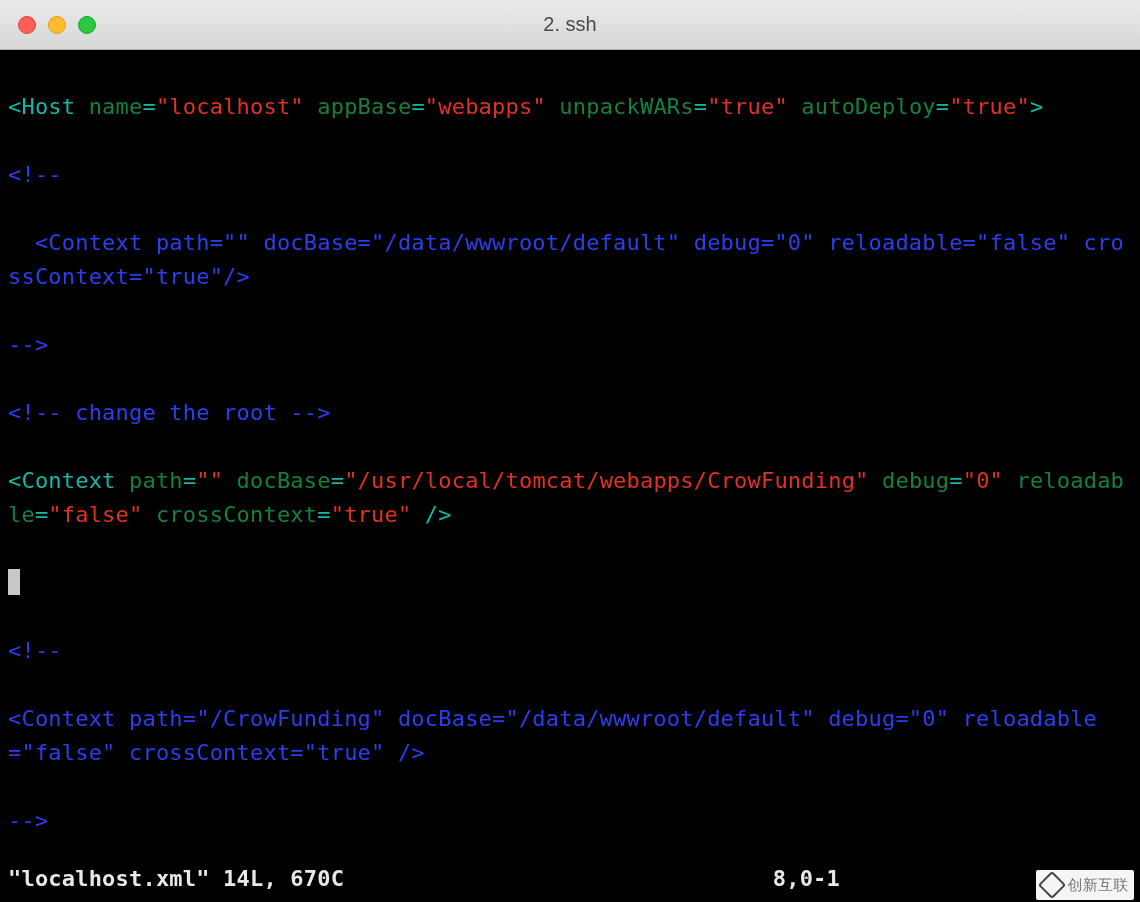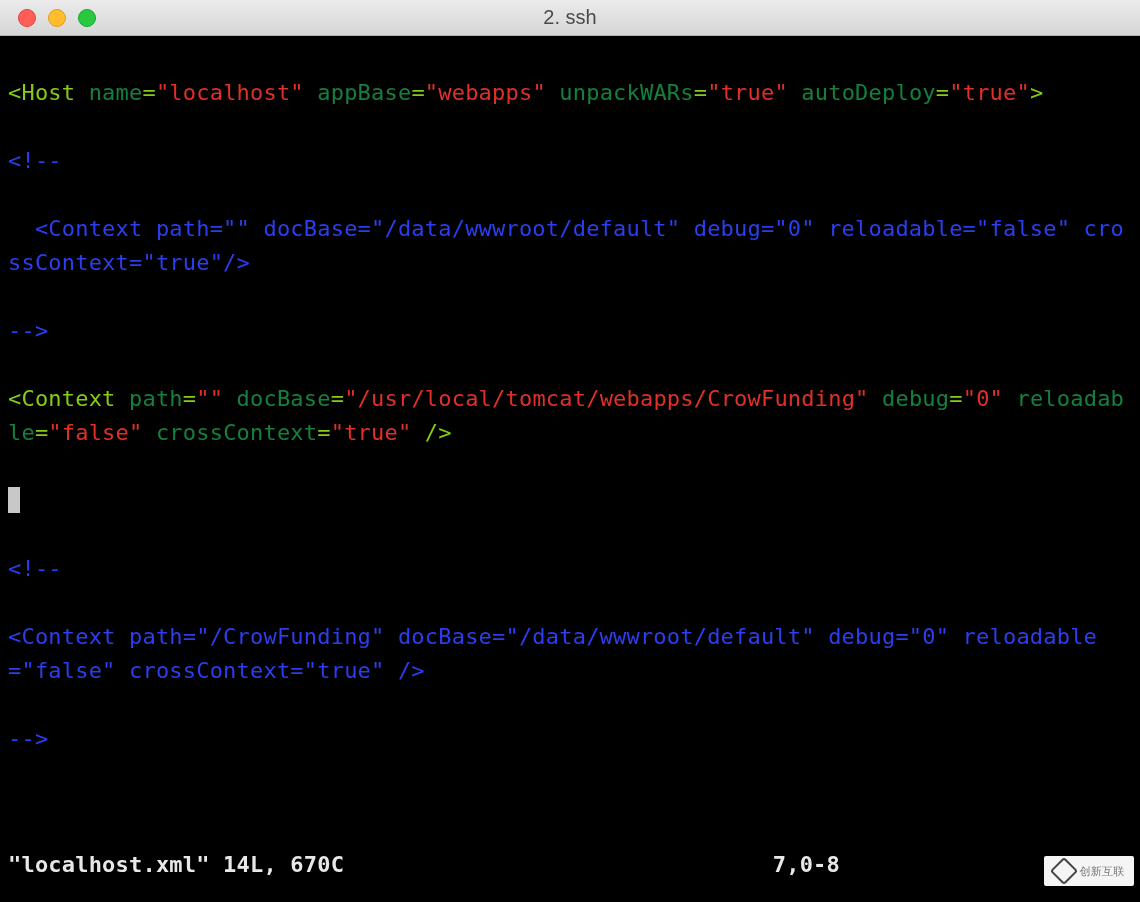--- a/index.html
+++ b/index.html
@@ -2,21 +2,21 @@
 <html><head>
 <meta charset="utf-8">
 <style>
 * { margin: 0; padding: 0; box-sizing: border-box; }
 html, body { width: 1140px; height: 902px; overflow: hidden; }
 body {
   font-family: "Menlo", "Consolas", monospace;
   background: #000;
 }
 .titlebar {
-  height: 36px;
+  height: 50px;
   background: linear-gradient(#ebebeb, #d6d6d6);
   border-bottom: 1px solid #b0b0b0;
   display: flex;
   align-items: center;
   position: relative;
 }
 .traffic-lights {
   display: flex;
   gap: 12px;
   padding-left: 18px;
@@ -42,21 +42,21 @@
   padding: 6px 8px 0 8px;
   font-size: 22px;
   line-height: 34px;
   height: 856px;
   position: relative;
   white-space: pre-wrap;
   word-break: break-all;
   letter-spacing: 0.2px;
 }
 .terminal .line { display: block; }
-.cyan   { color: #84cc16; }
+.cyan   { color: #14b8a6; }
 .green  { color: #15803d; }
 .red    { color: #e13027; }
 .blue   { color: #2b3ef0; }
 .cursor {
   display: inline-block;
   width: 12px; height: 26px;
   background: #c8c8c8;
   vertical-align: text-bottom;
 }
 .statusbar {
@@ -69,26 +69,26 @@
   display: flex;
 }
 .statusbar .posn {
   position: absolute;
   right: 300px;
 }
 .watermark {
   position: absolute;
   right: 6px;
   bottom: 6px;
-  width: 90px;
+  width: 98px;
   height: 30px;
   background: #f5f5f5;
   color: #777;
   font-family: sans-serif;
-  font-size: 11px;
+  font-size: 15px;
   display: flex;
   align-items: center;
   justify-content: center;
   border-radius: 2px;
 }
 .watermark .logo {
   width: 20px; height: 20px;
   border: 2px solid #444;
   transform: rotate(45deg);
   border-radius: 3px;
@@ -105,36 +105,37 @@
     <div class="tl tl-max"></div>
   </div>
   <div class="title">2. ssh</div>
 </div>
 
 <div class="terminal">
 <span class="line"><span class="cyan">&lt;Host </span><span class="green">name</span><span class="cyan">=</span><span class="red">"localhost"</span><span> </span><span class="green">appBase</span><span class="cyan">=</span><span class="red">"webapps"</span><span> </span><span class="green">unpackWARs</span><span class="cyan">=</span><span class="red">"true"</span><span> </span><span class="green">autoDeploy</span><span class="cyan">=</span><span class="red">"true"</span><span class="cyan">&gt;</span></span>
 <span class="line blue">&lt;!--</span>
 <span class="line blue">  &lt;Context path="" docBase="/data/wwwroot/default" debug="0" reloadable="false" crossContext="true"/&gt;</span>
 <span class="line blue">--&gt;</span>
+<span class="line blue">&lt;!-- change the root --&gt;</span>
 <span class="line"><span class="cyan">&lt;Context </span><span class="green">path</span><span class="cyan">=</span><span class="red">""</span><span> </span><span class="green">docBase</span><span class="cyan">=</span><span class="red">"/usr/local/tomcat/webapps/CrowFunding"</span><span> </span><span class="green">debug</span><span class="cyan">=</span><span class="red">"0"</span><span> </span><span class="green">reloadable</span><span class="cyan">=</span><span class="red">"false"</span><span> </span><span class="green">crossContext</span><span class="cyan">=</span><span class="red">"true"</span><span class="cyan"> /&gt;</span></span>
 <span class="line"><span class="cursor"></span></span>
 <span class="line blue">&lt;!--</span>
 <span class="line blue">&lt;Context path="/CrowFunding" docBase="/data/wwwroot/default" debug="0" reloadable="false" crossContext="true" /&gt;</span>
 <span class="line blue">--&gt;</span>
 
 
 
 
 
 
 
 
 
   <div class="statusbar">
     <span>"localhost.xml" 14L, 670C</span>
-    <span class="posn">7,0-8</span>
+    <span class="posn">8,0-1</span>
   </div>
 
   <div class="watermark">
     <div class="logo"></div>
     <span>创新互联</span>
   </div>
 </div>
 
 </body></html>

